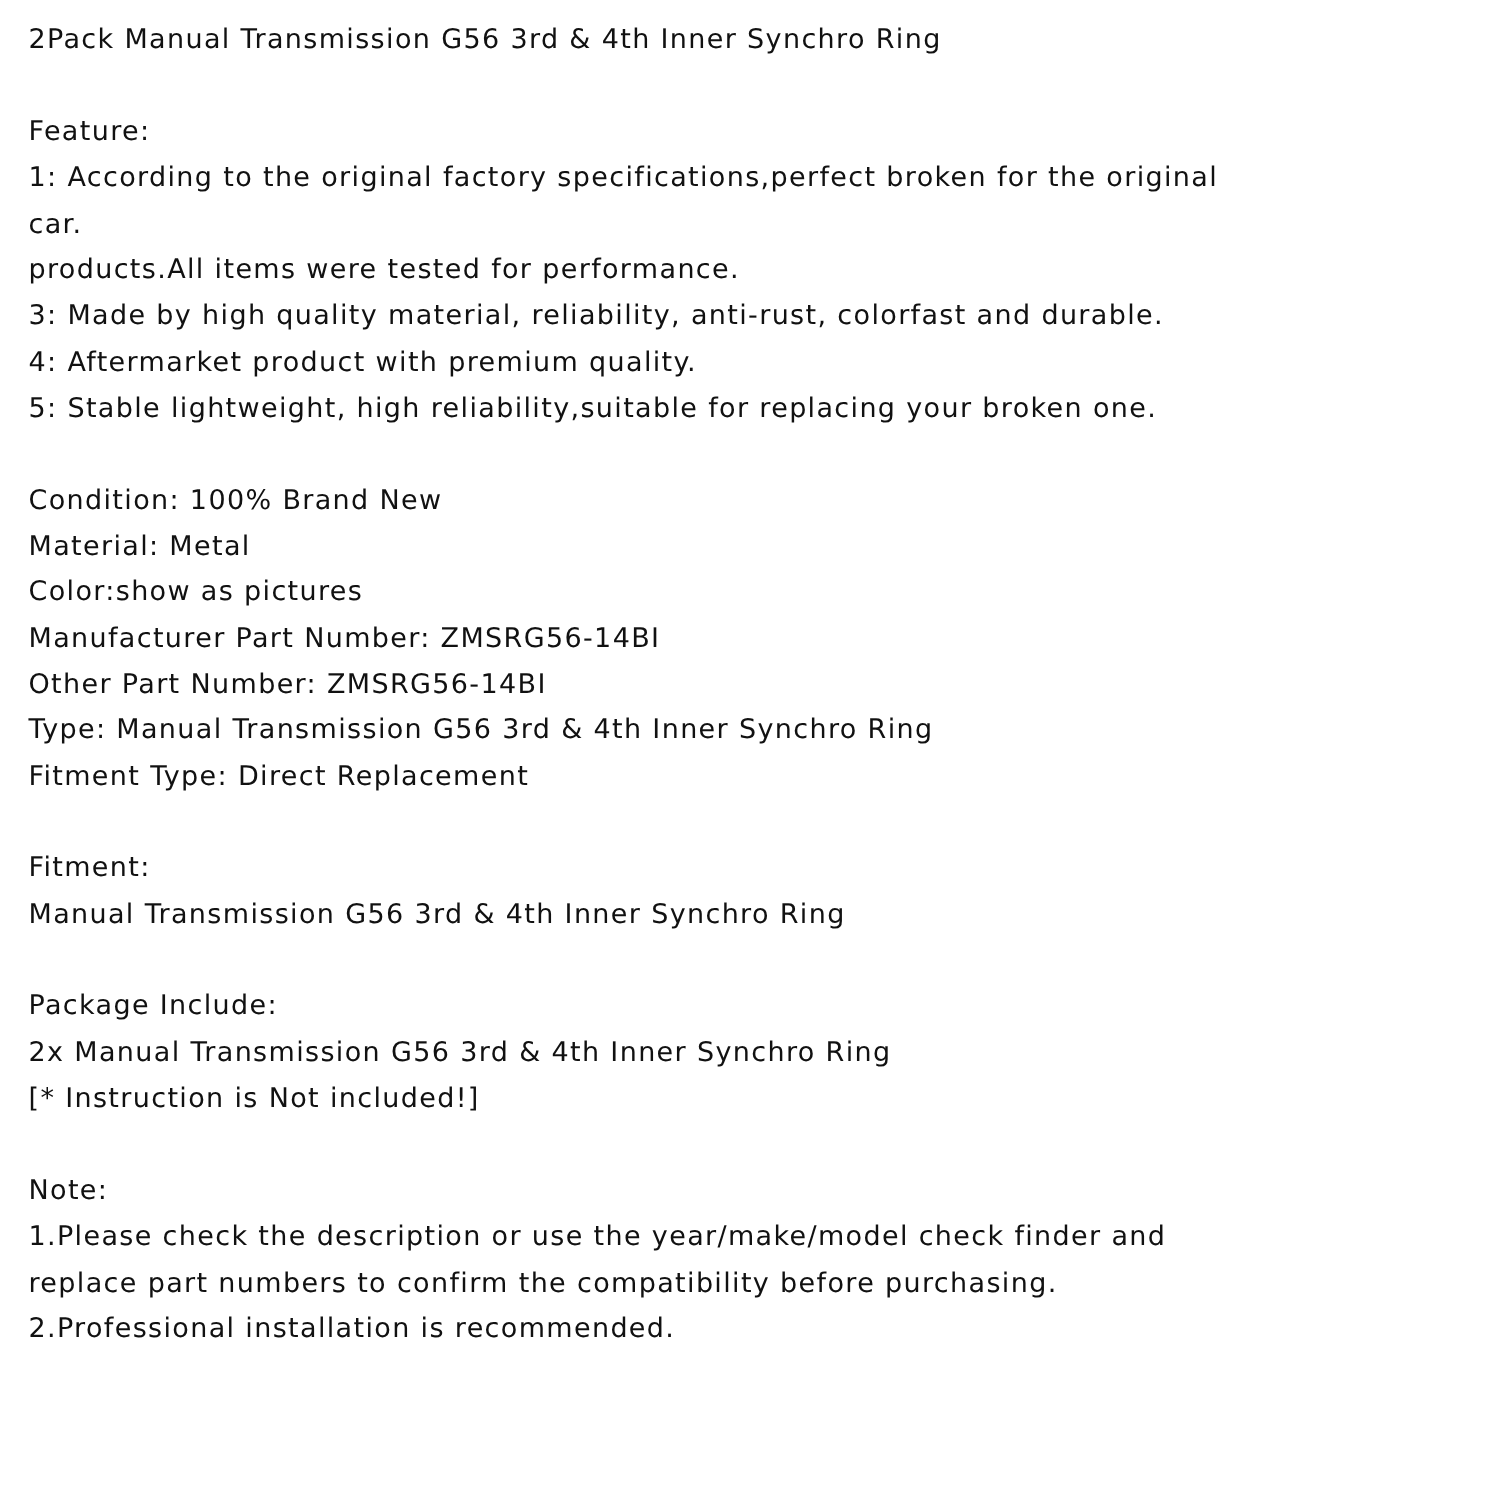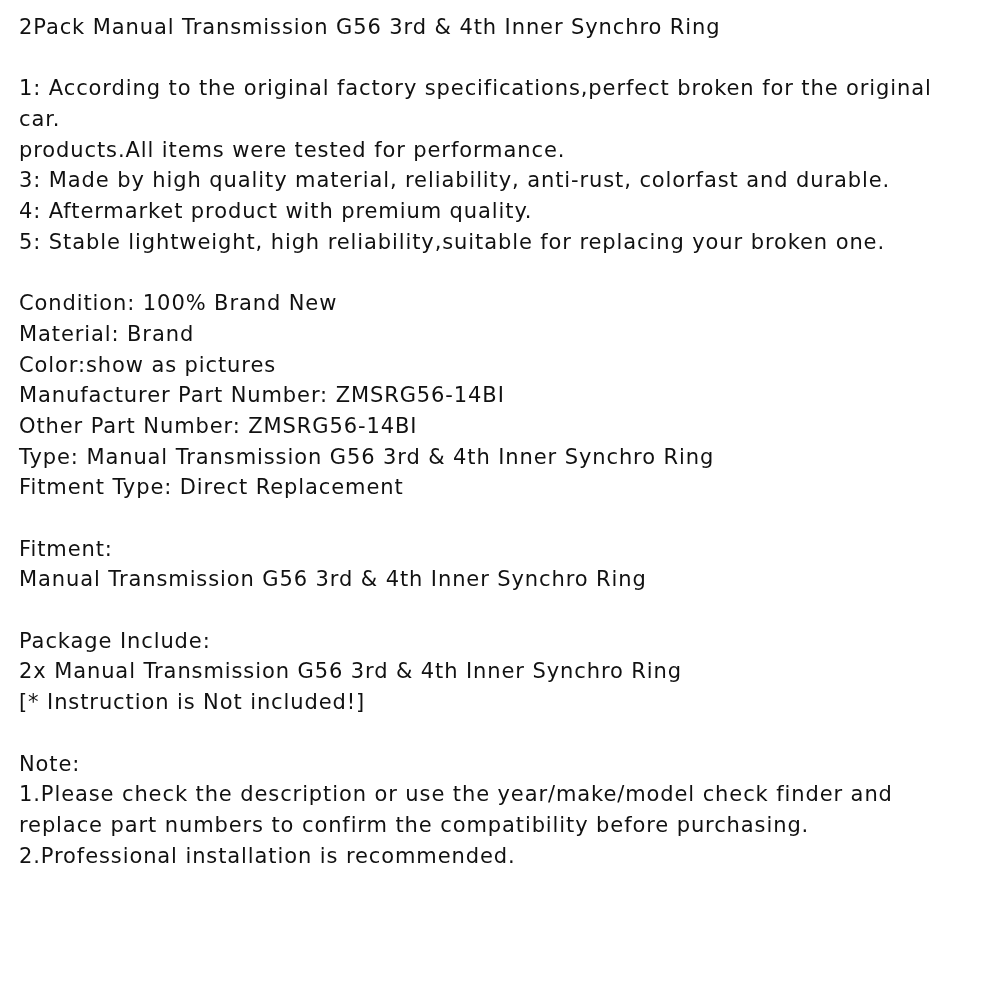--- a/index.html
+++ b/index.html
@@ -1,48 +1,49 @@
 <!DOCTYPE html>
 <html><head>
   <meta charset="utf-8">
   <style>
     html, body { margin: 0; padding: 0; background: #ffffff; }
     body { width: 1000px; height: 1000px; overflow: hidden; }
     .doc {
       position: absolute; left: 19px; top: 12px;
       font-family: "DejaVu Sans", sans-serif;
-      font-size: 21px;
+      font-size: 18px;
       letter-spacing: 0.9px;
       line-height: 30.7px;
       color: #111111;
       white-space: nowrap;
     }
     .line { height: 30.7px; }
     .blank { height: 30.7px; }
   </style>
 </head>
 <body>
 
 <div class="doc">
   <div class="line">2Pack Manual Transmission G56 3rd &amp; 4th Inner Synchro Ring</div>
   <div class="blank"></div>
 
   <div>
+    <div class="line">Feature:</div>
     <div class="line">1: According to the original factory specifications,perfect broken for the original</div>
     <div class="line">car.</div>
     <div class="line">products.All items were tested for performance.</div>
     <div class="line">3: Made by high quality material, reliability, anti-rust, colorfast and durable.</div>
     <div class="line">4: Aftermarket product with premium quality.</div>
     <div class="line">5: Stable lightweight, high reliability,suitable for replacing your broken one.</div>
   </div>
   <div class="blank"></div>
 
   <div>
     <div class="line">Condition: 100% Brand New</div>
-    <div class="line">Material: Brand</div>
+    <div class="line">Material: Metal</div>
     <div class="line">Color:show as pictures</div>
     <div class="line">Manufacturer Part Number: ZMSRG56-14BI</div>
     <div class="line">Other Part Number: ZMSRG56-14BI</div>
     <div class="line">Type: Manual Transmission G56 3rd &amp; 4th Inner Synchro Ring</div>
     <div class="line">Fitment Type: Direct Replacement</div>
   </div>
   <div class="blank"></div>
 
   <div>
     <div class="line">Fitment:</div>

